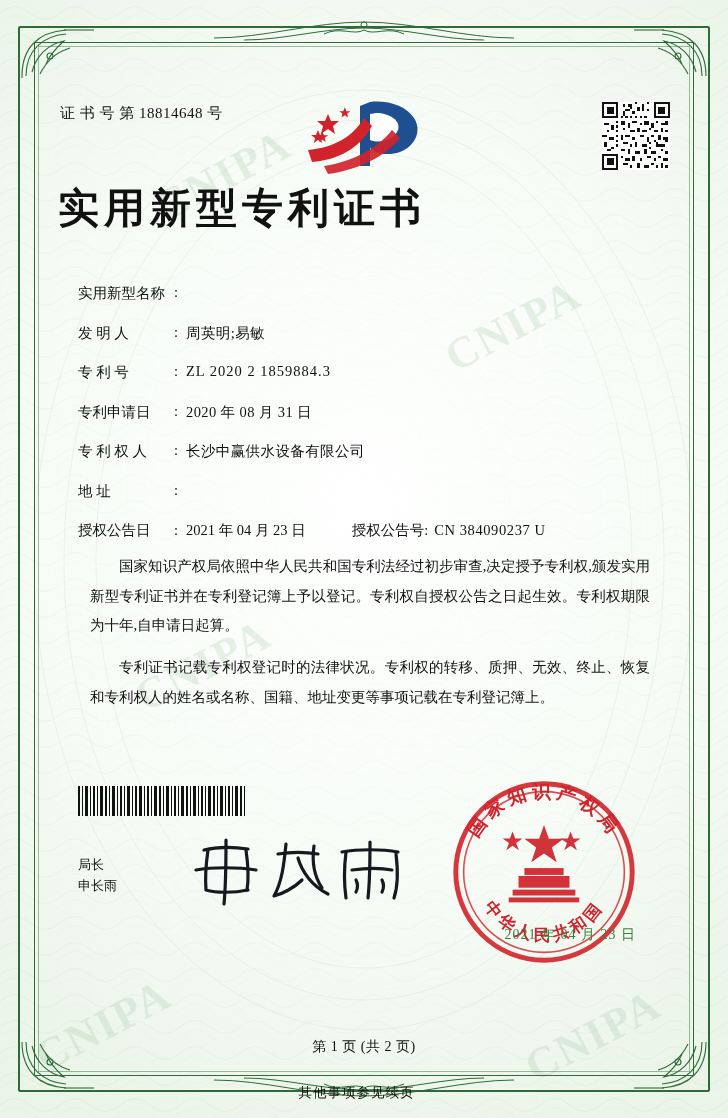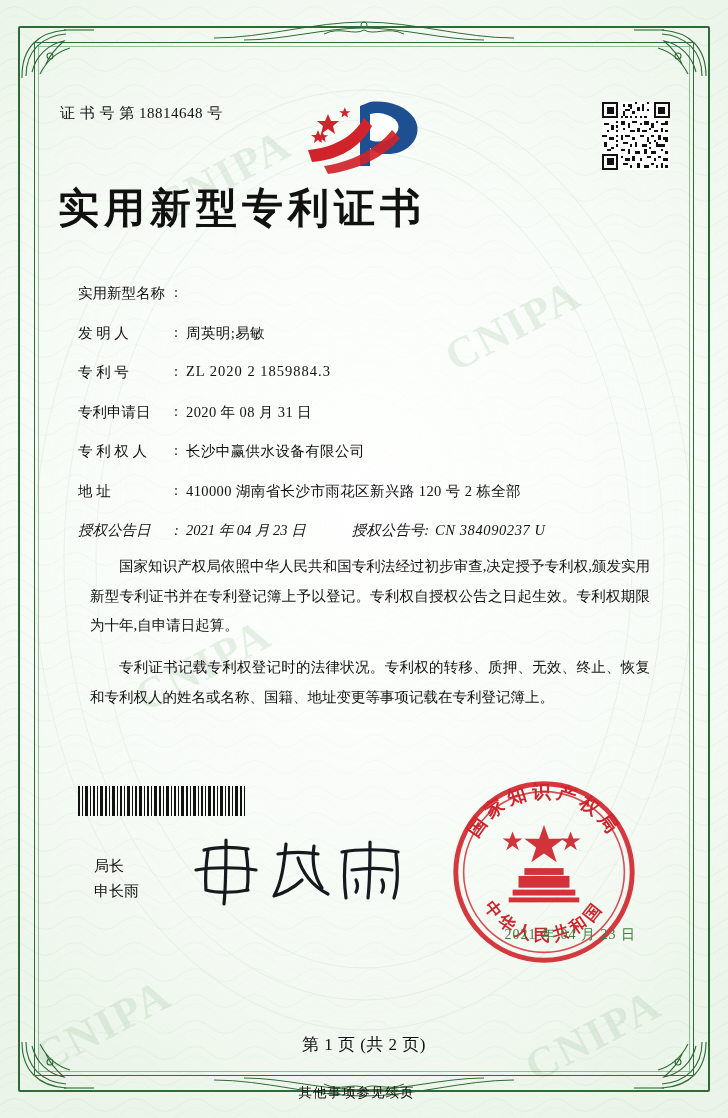--- a/index.html
+++ b/index.html
@@ -155,21 +155,20 @@
     letter-spacing: .4px;
   }
   .field-value.mono-ish { letter-spacing: 1px; }
 
   .row-inline {
     display: flex;
     align-items: baseline;
     font-size: 14.5px;
     margin-bottom: 8px;
     color: #111;
-    font-style: italic;
   }
   .sub-label {
     margin-left: 46px;
     white-space: nowrap;
   }
   .sub-value { margin-left: 6px; letter-spacing: .6px; }
 
   
   .para {
     font-size: 14.5px;
@@ -189,23 +188,23 @@
     left: 20px;
     top: 712px;
     width: 170px;
     height: 30px;
   }
   .barcode svg { display:block; width:100%; height:100%; }
 
   
   .sign-block {
     position: absolute;
-    left: 36px;
+    left: 20px;
     top: 780px;
-    font-size: 15px;
+    font-size: 13px;
     line-height: 1.65;
     color: #111;
   }
   .signature {
     position: absolute;
     left: 128px;
     top: 762px;
     width: 230px;
     height: 72px;
     color: #16191d;
@@ -229,21 +228,21 @@
     color: #3f7d3f;
     letter-spacing: 1px;
   }
 
   
   .page-no {
     position: absolute;
     left: 0; right: 0;
     bottom: 16px;
     text-align: center;
-    font-size: 17px;
+    font-size: 14px;
     color: #111;
     letter-spacing: .5px;
   }
   .footnote {
     position: absolute;
     left: 0; right: 15px;
     bottom: 12px;
     text-align: center;
     font-size: 13.5px;
     color: #111;
@@ -528,21 +527,20 @@
 
       <div class="field-row">
         <div class="field-label spread">专 利 权 人</div>
         <div class="field-colon">:</div>
         <div class="field-value">长沙中赢供水设备有限公司</div>
       </div>
 
       <div class="field-row">
         <div class="field-label spread">地        址</div>
         <div class="field-colon">:</div>
-        <div class="field-value">410000 湖南省长沙市雨花区新兴路 120 号 2 栋全部</div>
       </div>
 
       <div class="row-inline">
         <div class="field-label">授权公告日</div>
         <div class="field-colon">:</div>
         <div>2021 年 04 月 23 日</div>
         <div class="sub-label">授权公告号:</div>
         <div class="sub-value">CN 384090237 U</div>
       </div>
     </div>

